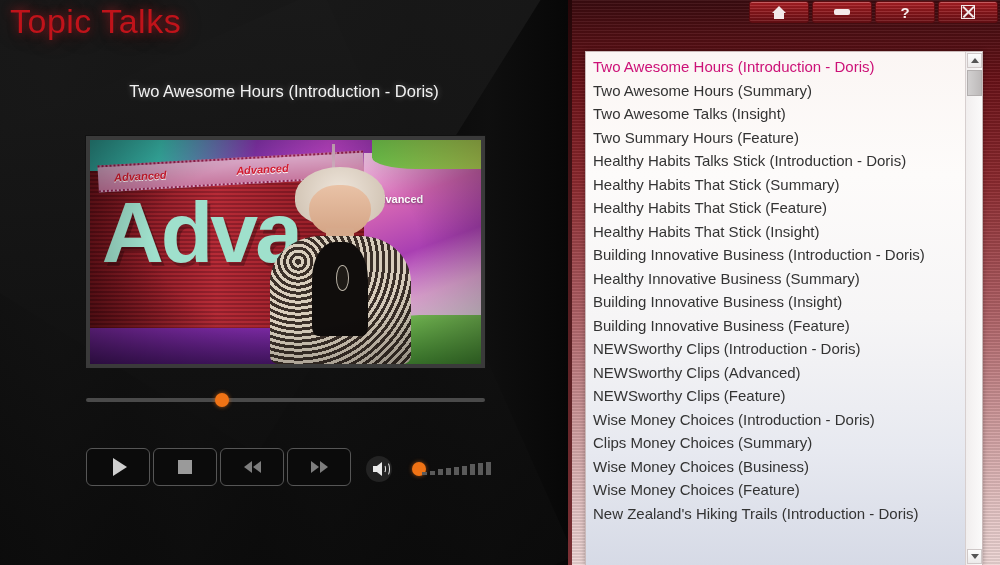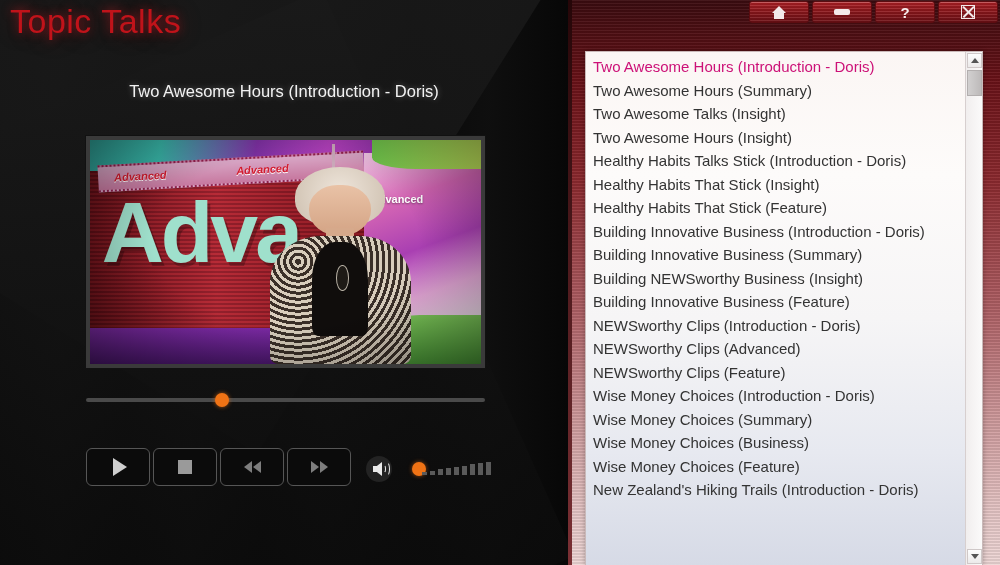--- a/index.html
+++ b/index.html
@@ -435,33 +435,34 @@
       <div class="wbtn">
         <span class="x-ico"></span>
       </div>
     </div>
 
     <div class="playlist">
       <div class="pl-list" id="pl-list">
           <div class="pl-item sel">Two Awesome Hours (Introduction - Doris)</div>
           <div class="pl-item">Two Awesome Hours (Summary)</div>
           <div class="pl-item">Two Awesome Talks (Insight)</div>
-          <div class="pl-item">Two Awesome Hours (Insight)</div>
+          <div class="pl-item">Two Summary Hours (Feature)</div>
           <div class="pl-item">Healthy Habits Talks Stick (Introduction - Doris)</div>
+          <div class="pl-item">Healthy Habits That Stick (Summary)</div>
+          <div class="pl-item">Healthy Habits That Stick (Feature)</div>
           <div class="pl-item">Healthy Habits That Stick (Insight)</div>
-          <div class="pl-item">Healthy Habits That Stick (Feature)</div>
           <div class="pl-item">Building Innovative Business (Introduction - Doris)</div>
-          <div class="pl-item">Building Innovative Business (Summary)</div>
-          <div class="pl-item">Building NEWSworthy Business (Insight)</div>
+          <div class="pl-item">Healthy Innovative Business (Summary)</div>
+          <div class="pl-item">Building Innovative Business (Insight)</div>
           <div class="pl-item">Building Innovative Business (Feature)</div>
           <div class="pl-item">NEWSworthy Clips (Introduction - Doris)</div>
           <div class="pl-item">NEWSworthy Clips (Advanced)</div>
           <div class="pl-item">NEWSworthy Clips (Feature)</div>
           <div class="pl-item">Wise Money Choices (Introduction - Doris)</div>
-          <div class="pl-item">Wise Money Choices (Summary)</div>
+          <div class="pl-item">Clips Money Choices (Summary)</div>
           <div class="pl-item">Wise Money Choices (Business)</div>
           <div class="pl-item">Wise Money Choices (Feature)</div>
           <div class="pl-item">New Zealand's Hiking Trails (Introduction - Doris)</div>
         </div>
       <div class="pl-scroll">
         <div class="sb-btn up">
           <span class="sb-arrow-up"></span>
         </div>
         <div class="sb-thumb"></div>
         <div class="sb-btn dn">

